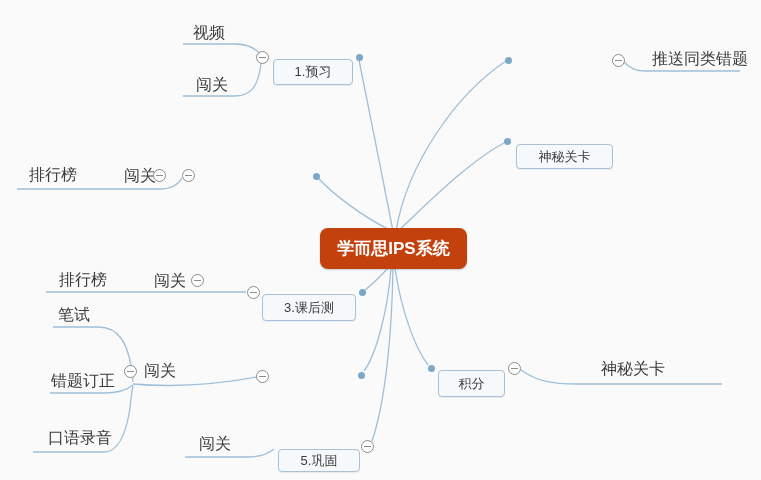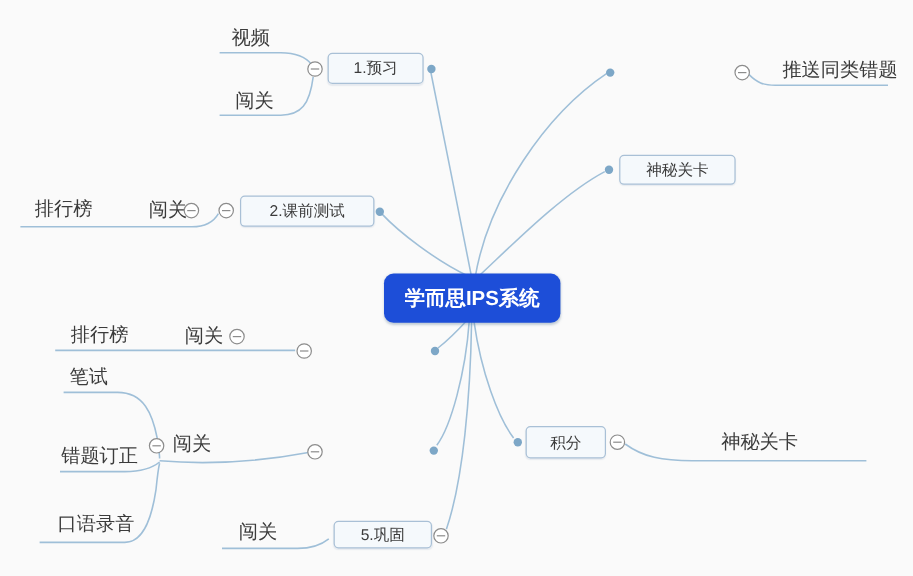--- a/index.html
+++ b/index.html
@@ -18,25 +18,26 @@
   .node{
     position:absolute;
     box-sizing:border-box;
     background:#f5f9fc;
     border:1px solid #a9c0d6;
     border-radius:4px;
     display:flex;align-items:center;justify-content:center;
     font-size:13px;color:#3b3b3b;
     white-space:nowrap;
     box-shadow:0 1px 1px rgba(120,150,180,0.15);
+    margin-top:15px;
   }
   .root-node{
     position:absolute;
     box-sizing:border-box;
-    background:#1d4ed8;
+    background:#c2410c;
     border-radius:8px;
     display:flex;align-items:center;justify-content:center;
     font-size:17px;font-weight:bold;color:#ffffff;
     white-space:nowrap;
     box-shadow:0 1px 2px rgba(90,120,150,0.35);
   }
   .leaf{
     position:absolute;
     font-size:16px;color:#3b3b3b;
     white-space:nowrap;
@@ -86,21 +87,21 @@
     <path d="M 33 452 H 104 C 121 452 127 428 130 408 C 131 398 132 390 133 386"></path>
     <path d="M 133 384 C 180 388 225 383 257 377"></path>
     <path d="M 185 457 H 248 C 262 457 269 453 274 449"></path>
     <path d="M 521 370 C 536 381 552 384 577 384 H 722"></path>
   </svg>
 
   <div class="root-node" style="left:320px;top:228px;width:147px;height:41px;">学而思IPS系统</div>
 
   <div class="node" style="left:273px;top:44px;width:80px;height:26px;">1.预习</div>
   <div class="node" style="left:516px;top:129px;width:97px;height:25px;">神秘关卡</div>
-  <div class="node" style="left:200px;top:163px;width:112px;height:26px;">2.课前测试</div>
+  <div class="node" style="left:262px;top:279px;width:94px;height:27px;">3.课后测</div>
   <div class="node" style="left:278px;top:434px;width:82px;height:23px;">5.巩固</div>
   <div class="node" style="left:438px;top:355px;width:67px;height:27px;">积分</div>
 
   <div class="leaf" style="left:193px;top:26px;">视频</div>
   <div class="leaf" style="left:196px;top:78px;">闯关</div>
   <div class="leaf" style="left:652px;top:52px;">推送同类错题</div>
   <div class="leaf" style="left:124px;top:169px;">闯关</div>
   <div class="leaf" style="left:29px;top:168px;">排行榜</div>
   <div class="leaf" style="left:154px;top:274px;">闯关</div>
   <div class="leaf" style="left:59px;top:273px;">排行榜</div>

